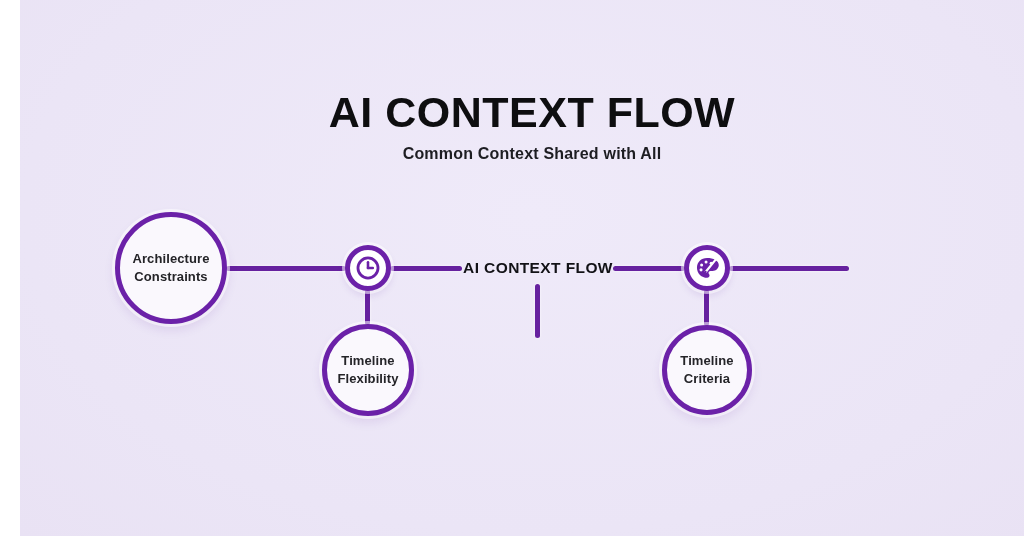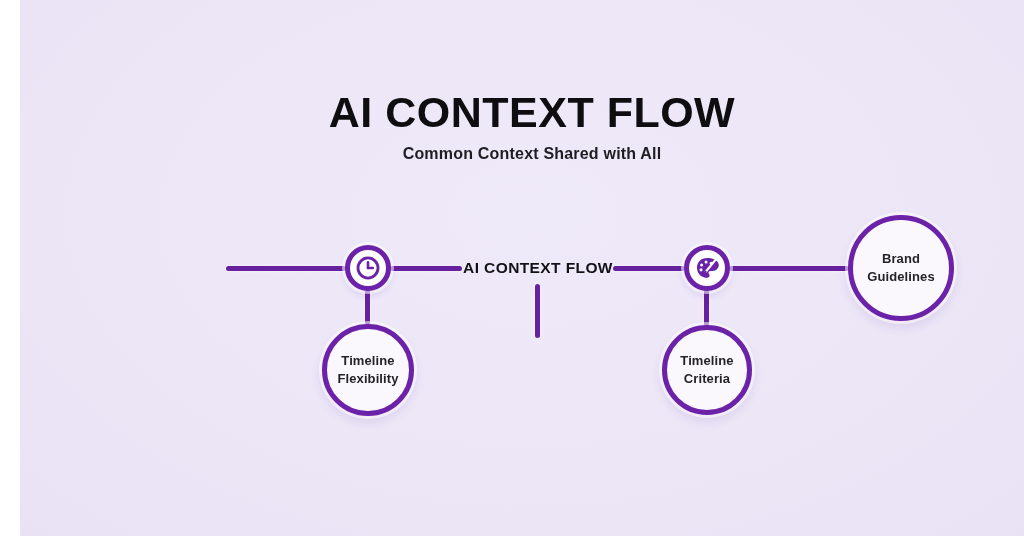--- a/index.html
+++ b/index.html
@@ -71,36 +71,36 @@
   <div class="hline h1"></div>
   <div class="hline h2"></div>
   <div class="hline h3"></div>
   <div class="hline h4"></div>
   <div class="vline v1"></div>
   <div class="vline v2"></div>
   <div class="vline v3"></div>
 
   <div class="center-label">AI CONTEXT FLOW</div>
 
+  <div class="node n-architecture">
+    <span class="node-label">Archilecture
+Constraints</span>
+  </div>
 
   <div class="node n-flexibility">
     <span class="node-label">Timeline
 Flexibility</span>
   </div>
 
 
   <div class="node n-criteria">
     <span class="node-label">Timeline
 Criteria</span>
   </div>
 
-  <div class="node n-brand">
-    <span class="node-label">Brand
-Guidelines</span>
-  </div>
 
   <div class="icon-node c-clock">
     <span>
       <svg width="28" height="28" viewBox="0 0 24 24" fill="none">
         <circle cx="12" cy="12" r="8.6" stroke="#6b21a8" stroke-width="2.4" fill="#ffffff"></circle>
         <path d="M12 12V7" stroke="#6b21a8" stroke-width="2.2" stroke-linecap="round"></path>
         <path d="M12 12h4.1" stroke="#6b21a8" stroke-width="2.2" stroke-linecap="round"></path>
       </svg>
     </span>
   </div>

